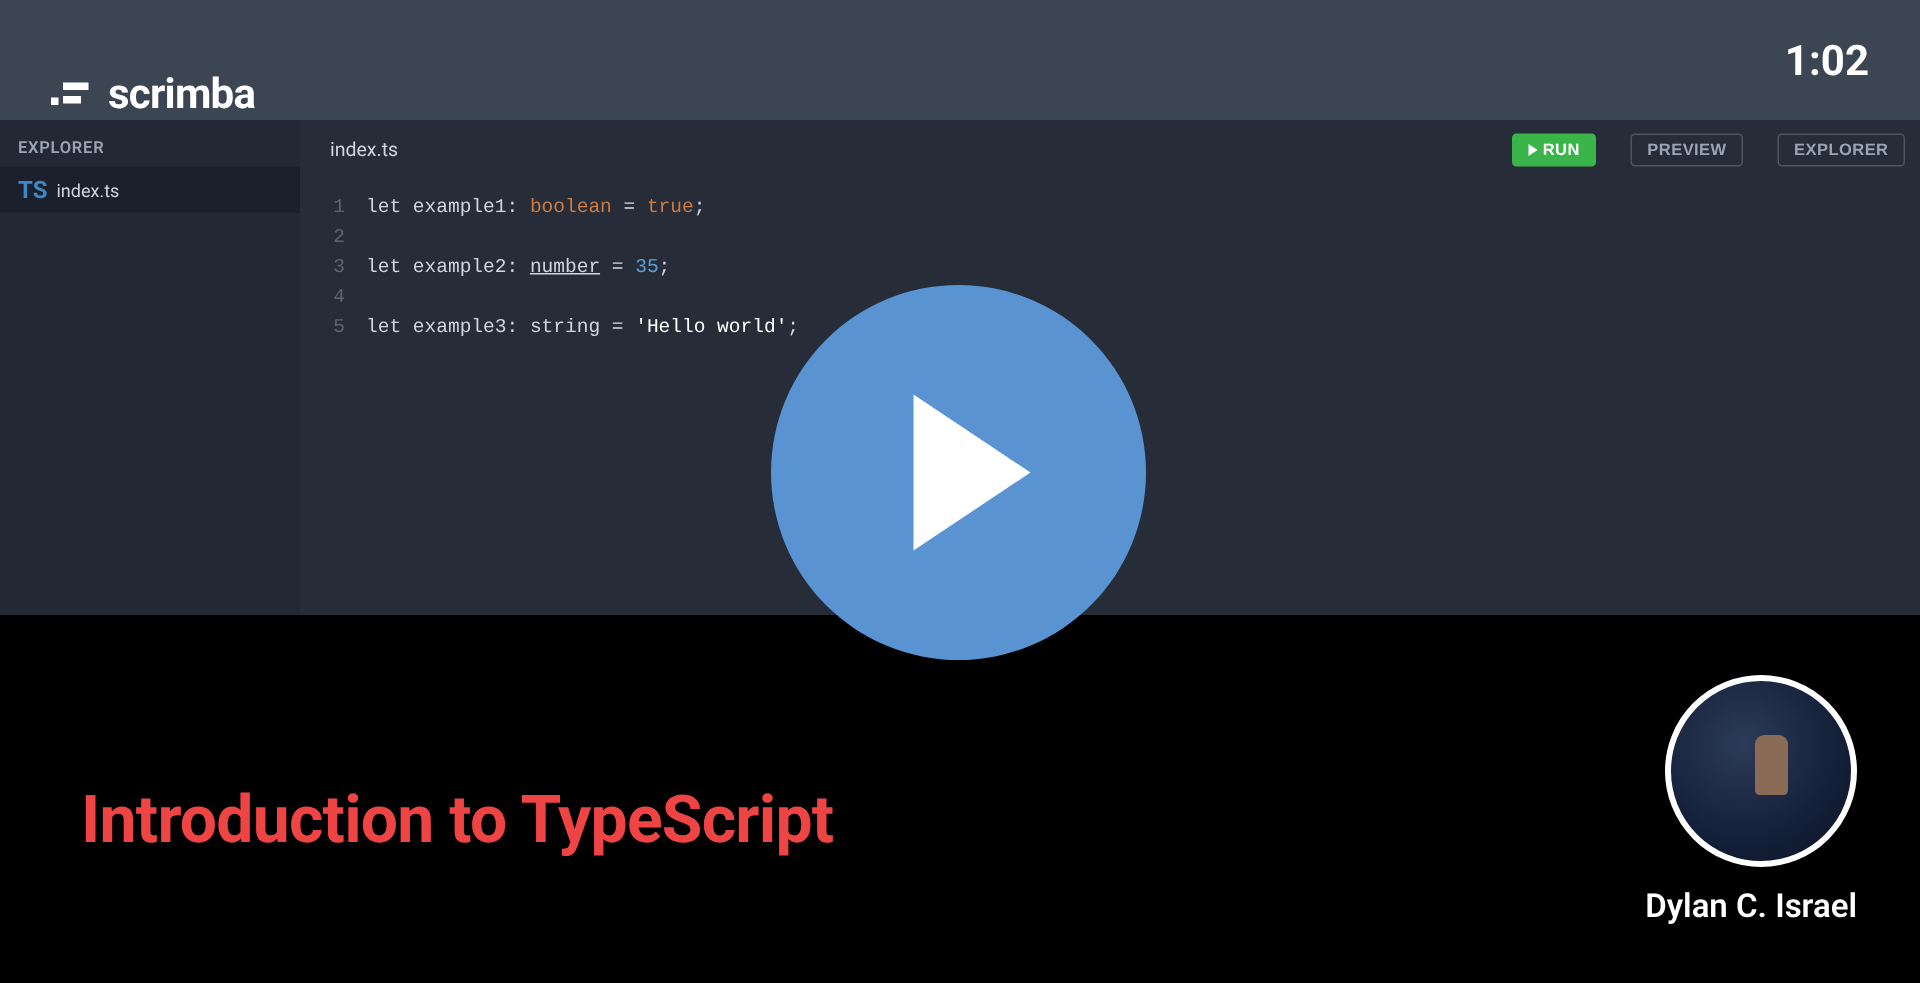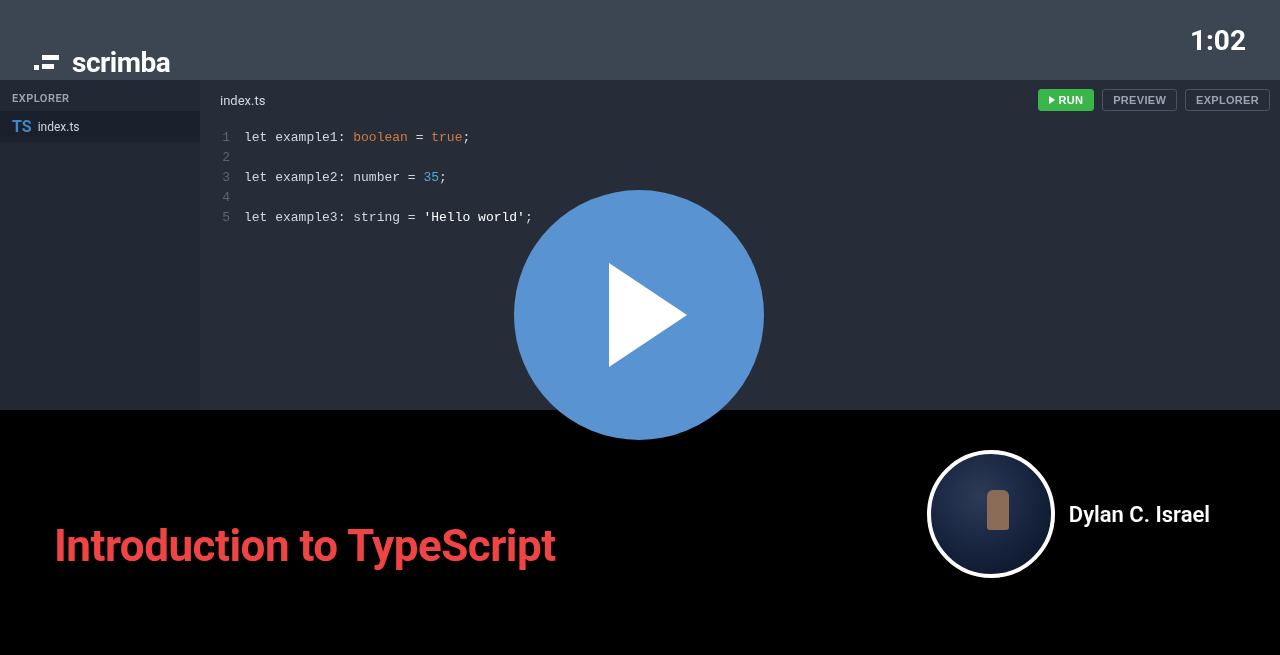--- a/index.html
+++ b/index.html
@@ -60,21 +60,21 @@
     position: relative;
   }
   .editor-header {
     height: 40px;
     display: flex;
     align-items: center;
     justify-content: space-between;
     padding: 0 10px 0 20px;
   }
   .tab-label { color: #cfd6e0; font-size: 13px; }
-  .editor-buttons { display: flex; gap: 8px; justify-content: space-between; }
+  .editor-buttons { display: flex; gap: 23px; justify-content: space-between; }
   .btn {
     border: 1px solid #4a5463;
     background: transparent;
     color: #9aa4b3;
     font-size: 11px;
     font-weight: 700;
     letter-spacing: 0.3px;
     padding: 4px 10px;
     border-radius: 3px;
     cursor: pointer;
@@ -105,21 +105,21 @@
     width: 44px;
     text-align: right;
     color: #5c6472;
     padding-right: 14px;
     user-select: none;
   }
   .code { color: #cfd6e0; white-space: pre; }
   .tok-kw { color: #cfd6e0; }
   .tok-ident { color: #cfd6e0; }
   .tok-type-bool { color: #d17c3f; }
-  .tok-type-num { color: #cfd6e0; }
+  .tok-type-num { color: #cfd6e0; text-decoration: underline; }
   .tok-type-str { color: #cfd6e0; }
   .tok-true { color: #d17c3f; }
   .tok-num { color: #5ea1d6; }
   .tok-str { color: #ffffff; }
   .tok-punct { color: #cfd6e0; }
 
   .lower {
     position: relative;
     height: 245px;
     background: #000;
@@ -128,25 +128,25 @@
     position: absolute;
     left: 54px;
     top: 110px;
     color: #ef4444;
     font-size: 44px;
     font-weight: 700;
     letter-spacing: -0.5px;
   }
   .author-box {
     position: absolute;
-    right: 70px;
+    right: 42px;
     top: 40px;
     display: flex;
-    flex-direction: row;
-    align-items: center;
+    flex-direction: column;
+    align-items: flex-end;
     gap: 14px;
   }
   .avatar {
     width: 128px;
     height: 128px;
     border-radius: 50%;
     border: 4px solid #fff;
     background: radial-gradient(circle at 40% 35%, #2c3b57 0%, #14203a 60%, #0b1220 100%);
     position: relative;
     overflow: hidden;

